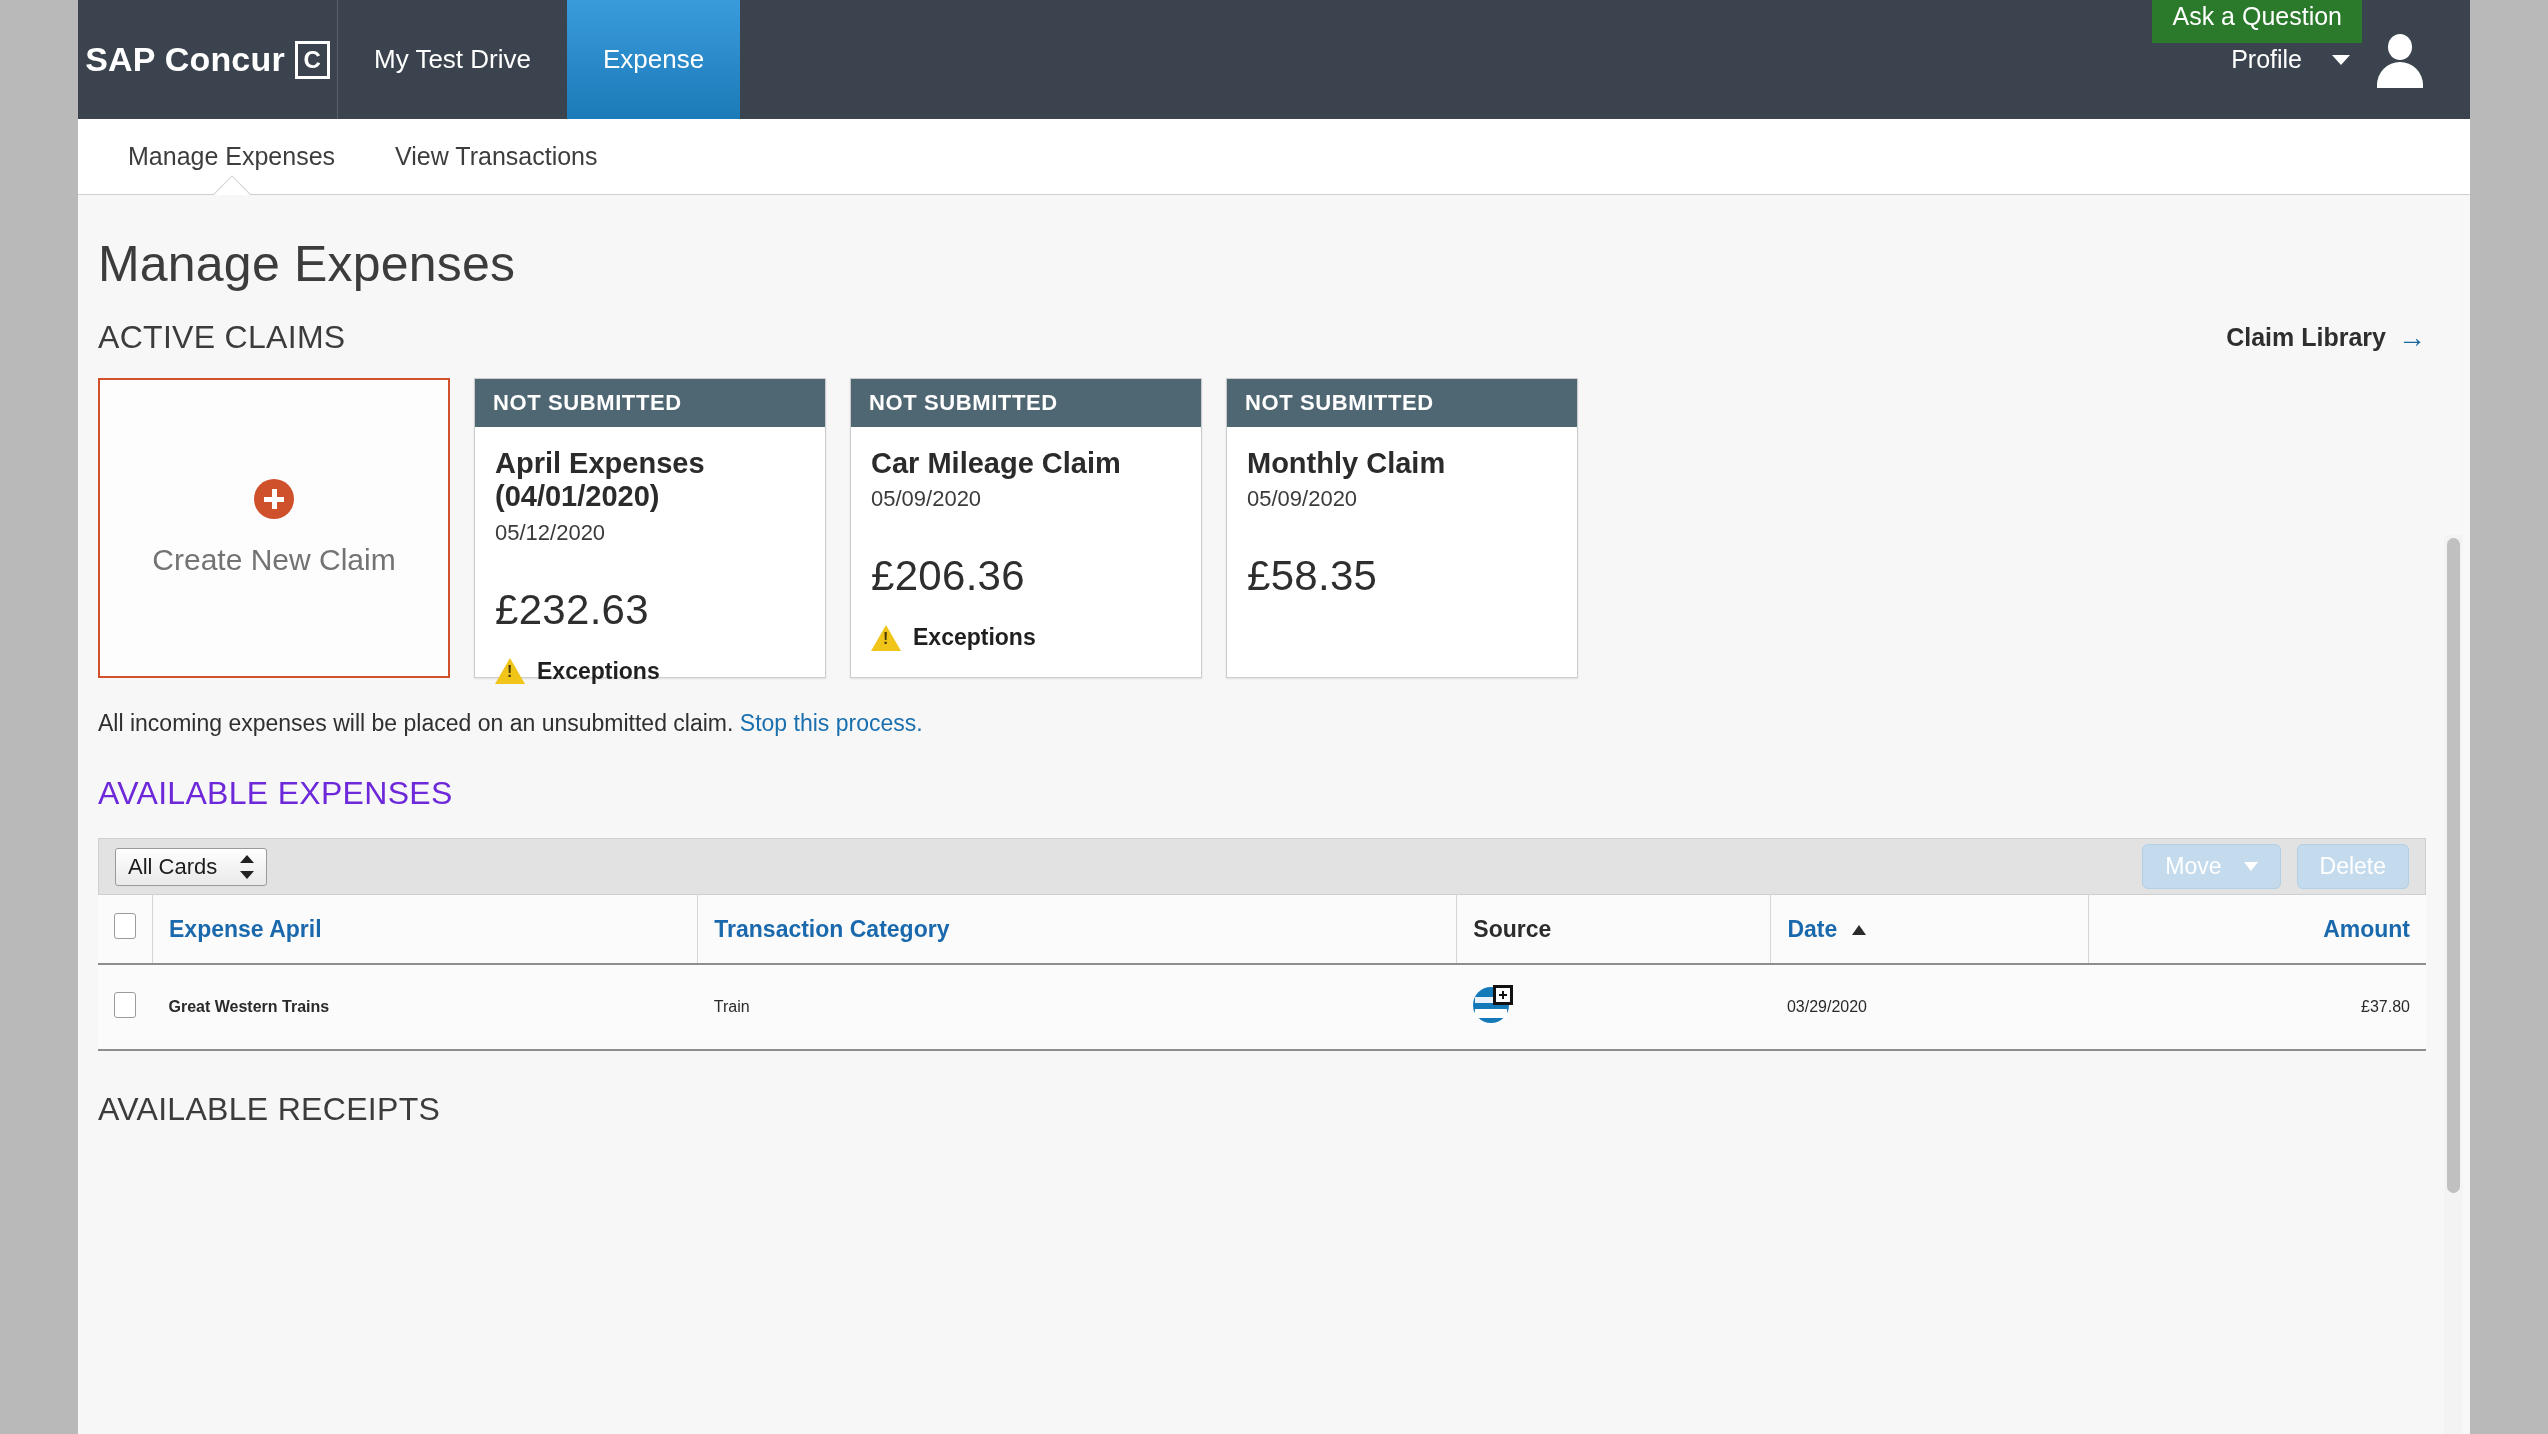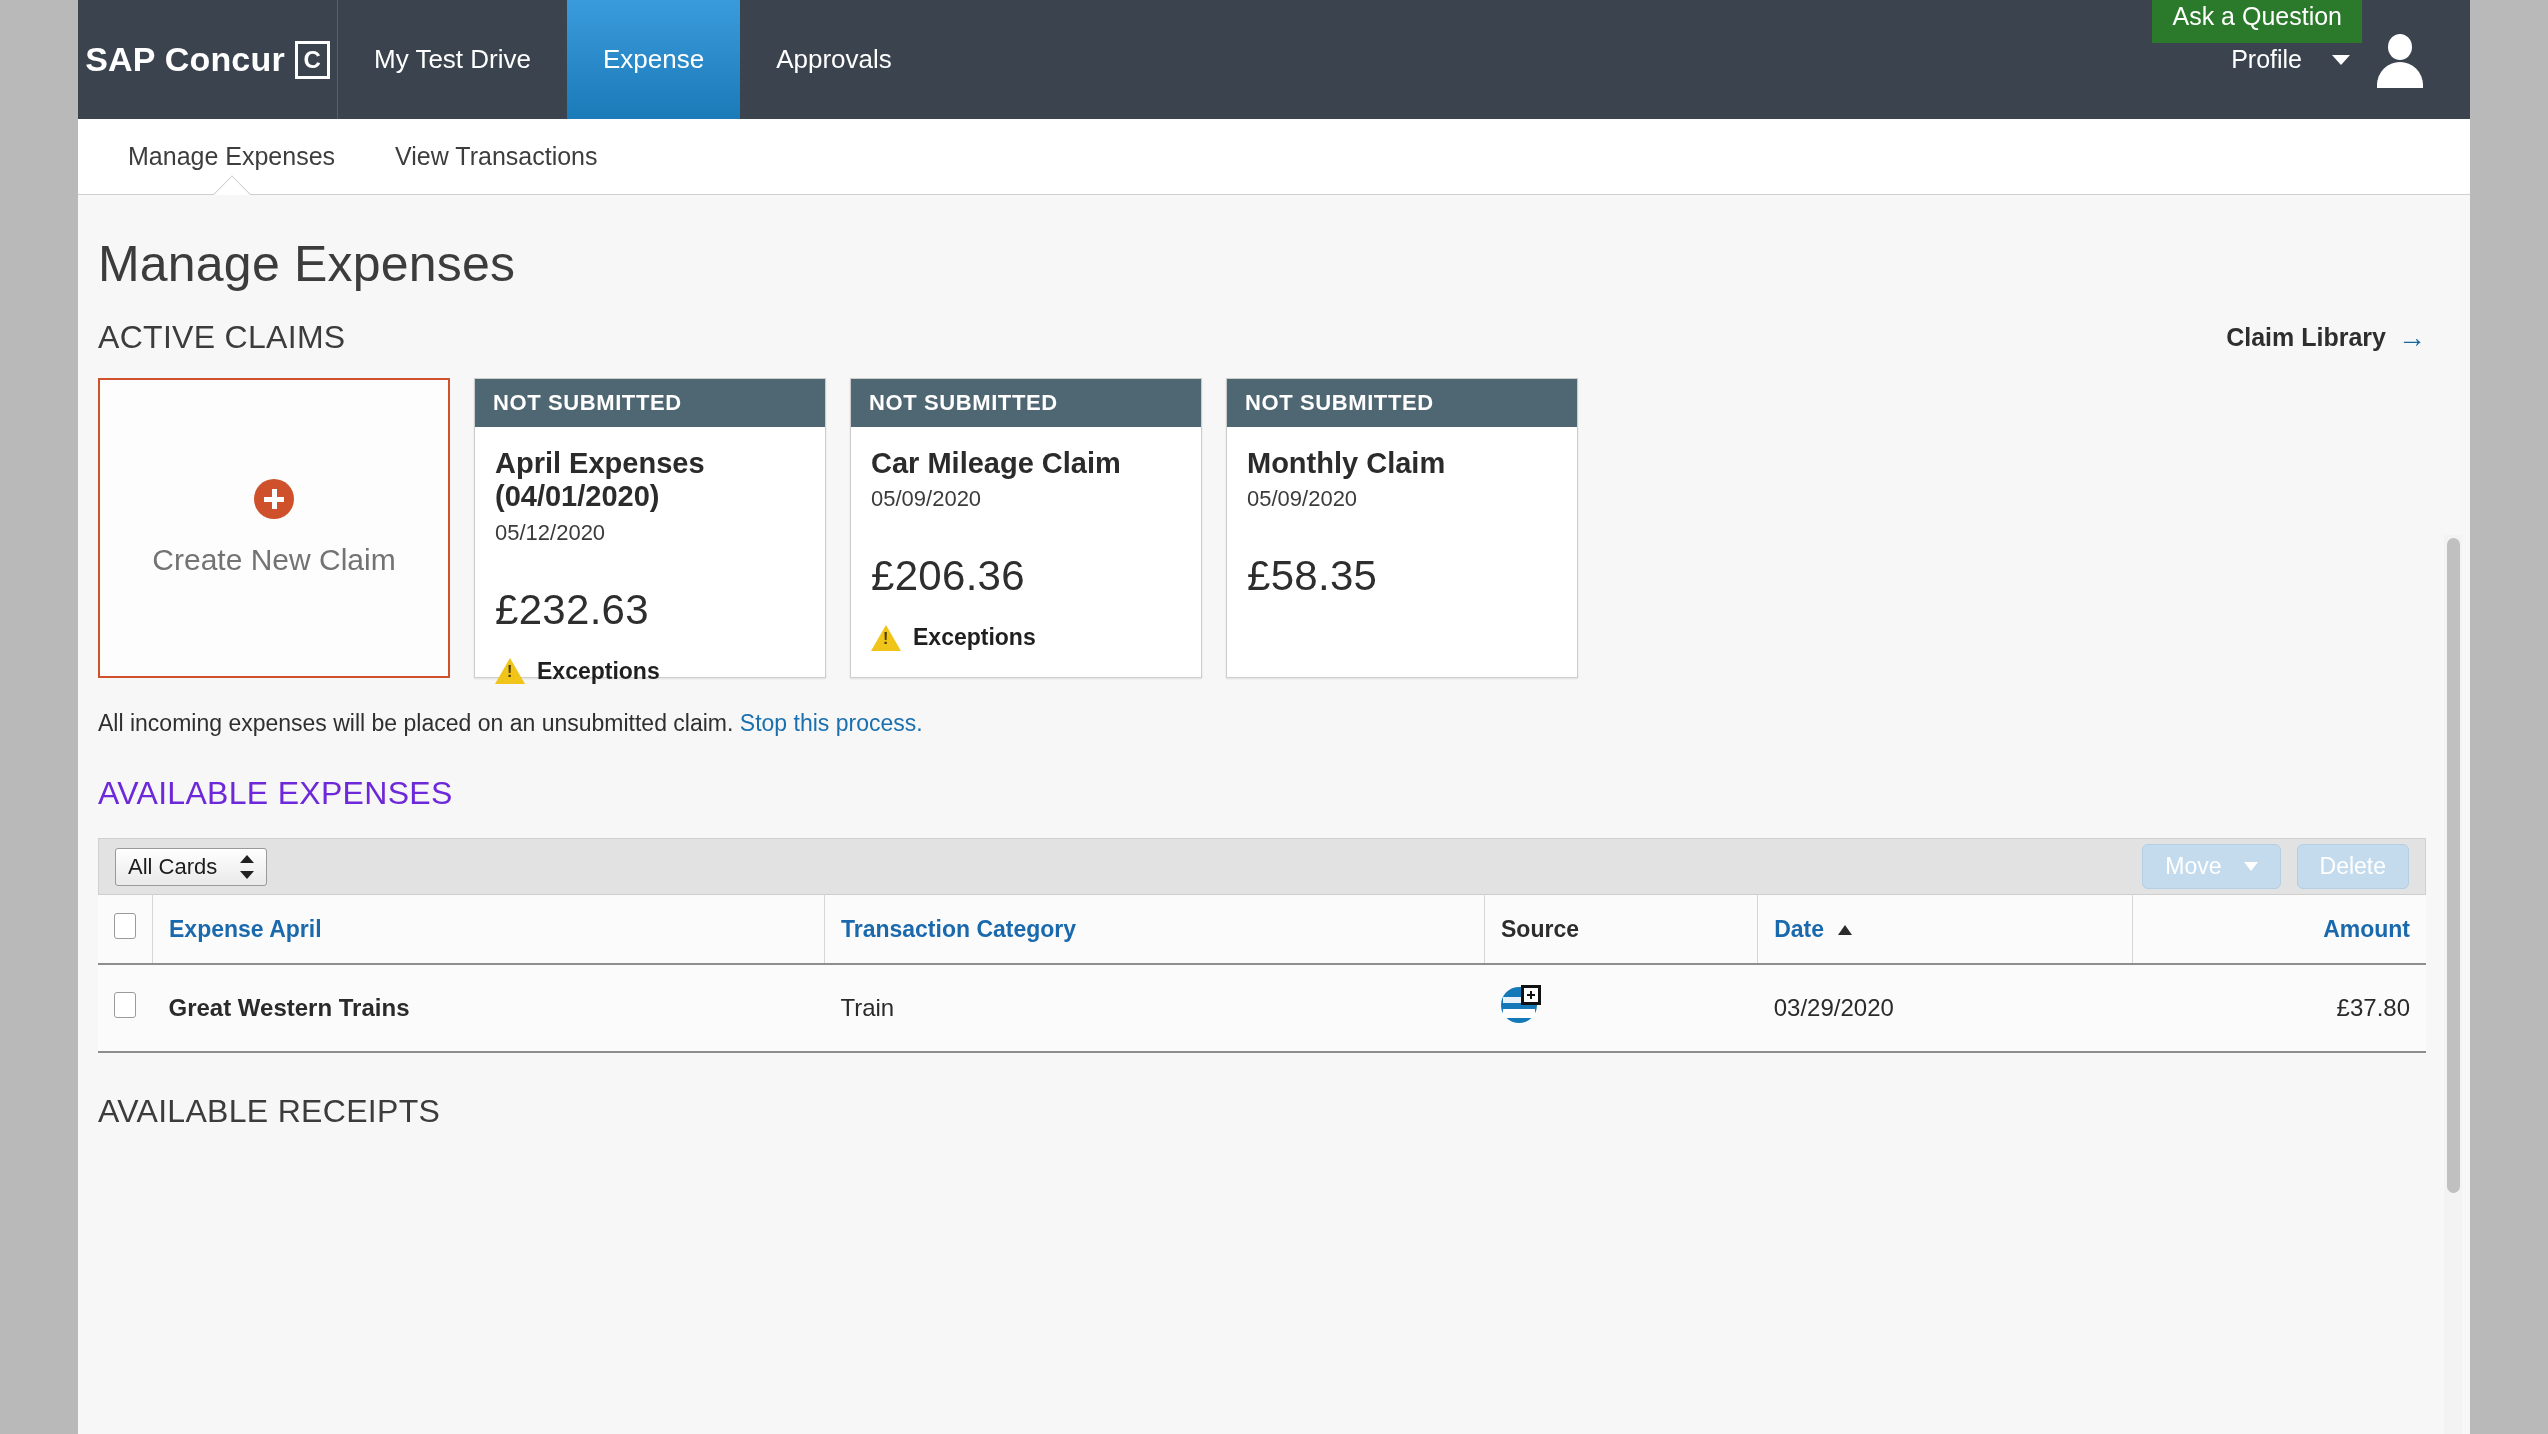--- a/index.html
+++ b/index.html
@@ -391,21 +391,21 @@
     border-top: 1px solid #cfcfcf;
     border-bottom: 2px solid #8e8e8e;
     border-right: 1px solid #d6d6d6;
     background: #fbfbfb;
     white-space: nowrap;
     cursor: pointer;
   }
   table.grid th.plain { color: #2c2c2c; cursor: default; }
   table.grid th.last { border-right: none; text-align: right; }
   table.grid td {
-    font-size: 24px;
+    font-size: 16px;
     color: #2a2a2a;
     padding: 20px 16px;
     border-bottom: 2px solid #8e8e8e;
     background: #fbfbfb;
   }
   td.name { font-weight: bold; color: #1e1e1e; }
   td.amount { text-align: right; }
   .sort-asc {
     display: inline-block;
     margin-left: 8px;
@@ -498,21 +498,20 @@
       <div class="brand">
         <div class="brand-text">
           <span>SAP Concur</span>
           <span class="brand-mark">C</span>
         </div>
       </div>
 
       <div class="navtabs">
         <div class="navtab">My Test Drive</div>
         <div class="navtab active">Expense</div>
-        <div class="navtab">Approvals</div>
       </div>
 
       <div class="topbar-right">
         <div class="profile-link">
           <span>Profile</span>
           <span class="caret-down"></span>
         </div>
         <div class="avatar">
           <span class="avatar-head"></span>
           <span class="avatar-body"></span>

